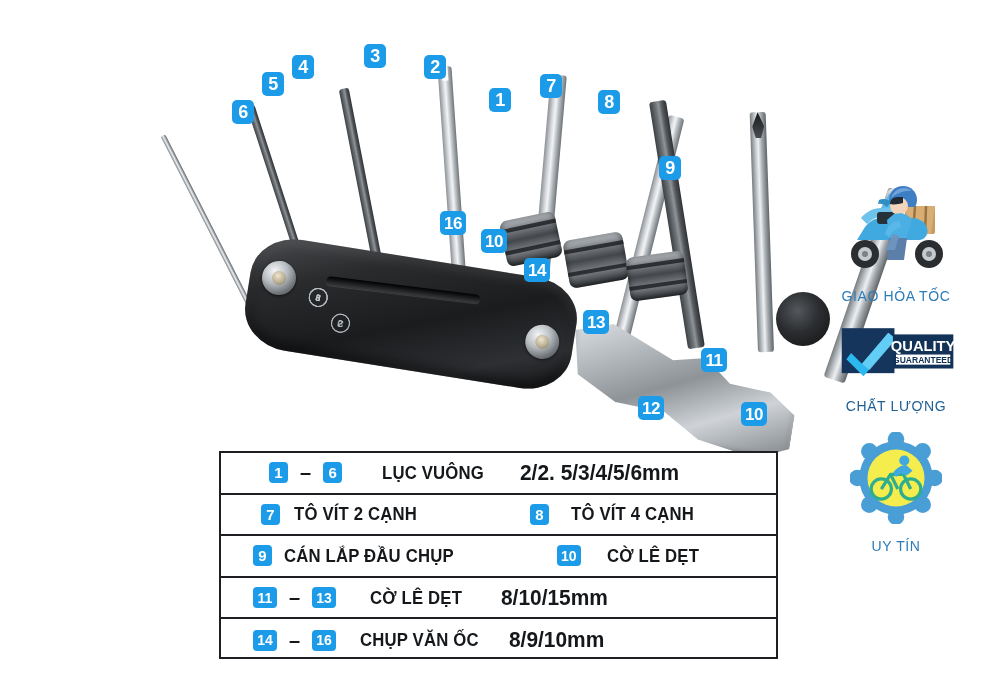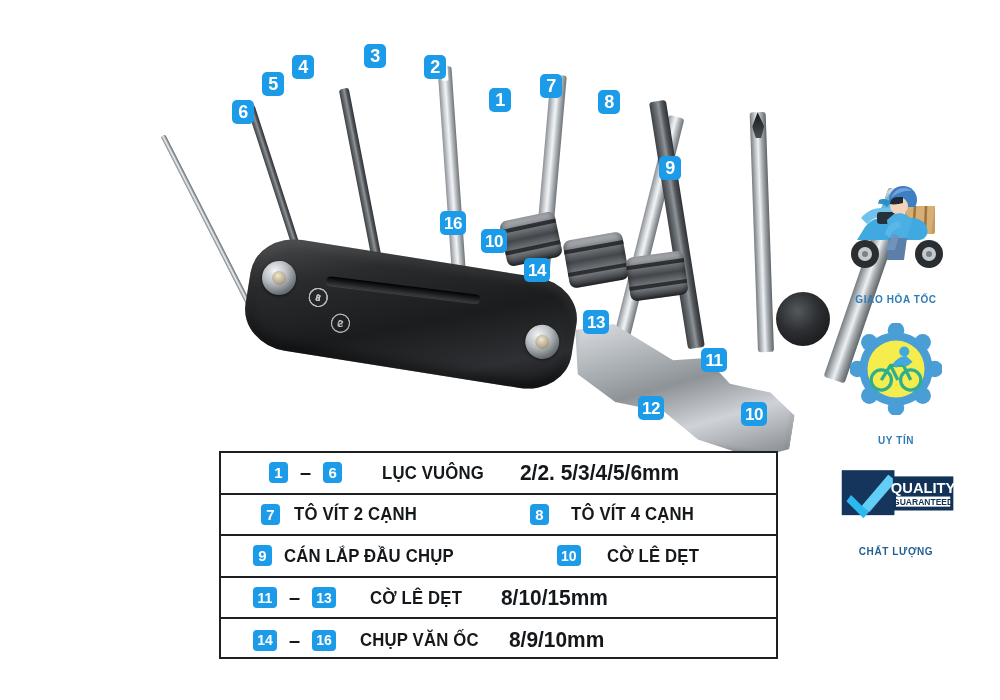--- a/index.html
+++ b/index.html
@@ -113,22 +113,22 @@
   }
   .lbadge.w1{width:19px;height:21px;font-size:15px;}
   .lbadge.w2{width:24px;height:21px;font-size:14px;}
   .dash{font-size:20px;font-weight:700;color:#15181b;}
   .sp{display:inline-block;}
 
   
   .trust{position:absolute;right:18px;top:178px;width:172px;}
   .trust-item{width:100%;text-align:center;margin-bottom:14px;}
   .trust-label{
-    color:#2D7CB8;font-weight:700;font-size:10px;letter-spacing:.6px;
-    margin-top:16px;font-family:"Liberation Sans","DejaVu Sans",sans-serif;
+    color:#2D7CB8;font-weight:400;font-size:14px;letter-spacing:.6px;
+    margin-top:10px;font-family:"Liberation Sans","DejaVu Sans",sans-serif;
   }
   .q-label{color:#1F5F94;}
 </style>
 </head>
 <body>
 
 <div class="stage">
 
   <div class="tool-photo">
 
@@ -313,20 +313,33 @@
         <circle cx="28" cy="76" r="7" fill="#C5CACE"></circle>
         <circle cx="28" cy="76" r="3" fill="#7C8186"></circle>
         <circle cx="92" cy="76" r="14" fill="#2B2E31"></circle>
         <circle cx="92" cy="76" r="7" fill="#C5CACE"></circle>
         <circle cx="92" cy="76" r="3" fill="#7C8186"></circle>
       </svg>
       <div class="trust-label">GIAO HỎA TỐC</div>
     </div>
 
     <div class="trust-item" style="margin-top:18px;">
+      <svg width="126" height="62" viewBox="0 0 160 80">
+        <rect x="10" y="8" width="68" height="58" fill="#15355C"></rect>
+        <path d="M22 40l14 14 34-40 10 8-42 48-22-22z" fill="#2BB9F0"></path>
+        <path d="M36 54l34-40 10 8-34 40z" fill="#7FD7F7" opacity=".65"></path>
+        <rect x="76" y="16" width="78" height="44" fill="#123357"></rect>
+        <text x="115" y="38" text-anchor="middle" fill="#ffffff" font-family="Liberation Sans, sans-serif" font-size="19" font-weight="700">QUALITY</text>
+        <rect x="80" y="42" width="70" height="13" fill="#ffffff"></rect>
+        <text x="115" y="52.5" text-anchor="middle" fill="#123357" font-family="Liberation Sans, sans-serif" font-size="11" font-weight="700">GUARANTEED</text>
+      </svg>
+      <div class="trust-label q-label">CHẤT LƯỢNG</div>
+    </div>
+
+    <div class="trust-item" style="margin-top:18px;">
       <svg width="92" height="92" viewBox="0 0 100 100">
         <g fill="#4A9ED6">
           <circle cx="50" cy="50" r="40"></circle>
           <circle cx="50" cy="8" r="9"></circle>
             <circle cx="79" cy="21" r="9"></circle>
           <circle cx="92" cy="50" r="9"></circle>
             <circle cx="79" cy="79" r="9"></circle>
           <circle cx="50" cy="92" r="9"></circle>
             <circle cx="21" cy="79" r="9"></circle>
           <circle cx="8" cy="50" r="9"></circle>
@@ -335,27 +348,14 @@
         <circle cx="50" cy="50" r="31" fill="#F5ED4E"></circle>
         <circle cx="34" cy="62" r="11" fill="none" stroke="#2FAE8E" stroke-width="3.5"></circle>
         <circle cx="66" cy="62" r="11" fill="none" stroke="#2FAE8E" stroke-width="3.5"></circle>
         <path d="M34 62l10-16h14l8 16" fill="none" stroke="#2FAE8E" stroke-width="3.5" stroke-linejoin="round"></path>
         <path d="M44 46l8 16" stroke="#2FAE8E" stroke-width="3.5" fill="none"></path>
         <circle cx="59" cy="31" r="5.5" fill="#3FA9E0"></circle>
         <path d="M47 44c4-5 9-8 14-8l7 6-6 5-7-2-5 4z" fill="#3FA9E0"></path>
       </svg>
       <div class="trust-label">UY TÍN</div>
     </div>
-
-    <div class="trust-item" style="margin-top:18px;">
-      <svg width="126" height="62" viewBox="0 0 160 80">
-        <rect x="10" y="8" width="68" height="58" fill="#15355C"></rect>
-        <path d="M22 40l14 14 34-40 10 8-42 48-22-22z" fill="#2BB9F0"></path>
-        <path d="M36 54l34-40 10 8-34 40z" fill="#7FD7F7" opacity=".65"></path>
-        <rect x="76" y="16" width="78" height="44" fill="#123357"></rect>
-        <text x="115" y="38" text-anchor="middle" fill="#ffffff" font-family="Liberation Sans, sans-serif" font-size="19" font-weight="700">QUALITY</text>
-        <rect x="80" y="42" width="70" height="13" fill="#ffffff"></rect>
-        <text x="115" y="52.5" text-anchor="middle" fill="#123357" font-family="Liberation Sans, sans-serif" font-size="11" font-weight="700">GUARANTEED</text>
-      </svg>
-      <div class="trust-label q-label">CHẤT LƯỢNG</div>
-    </div>
   </div>
 </div>
 
 </body></html>

